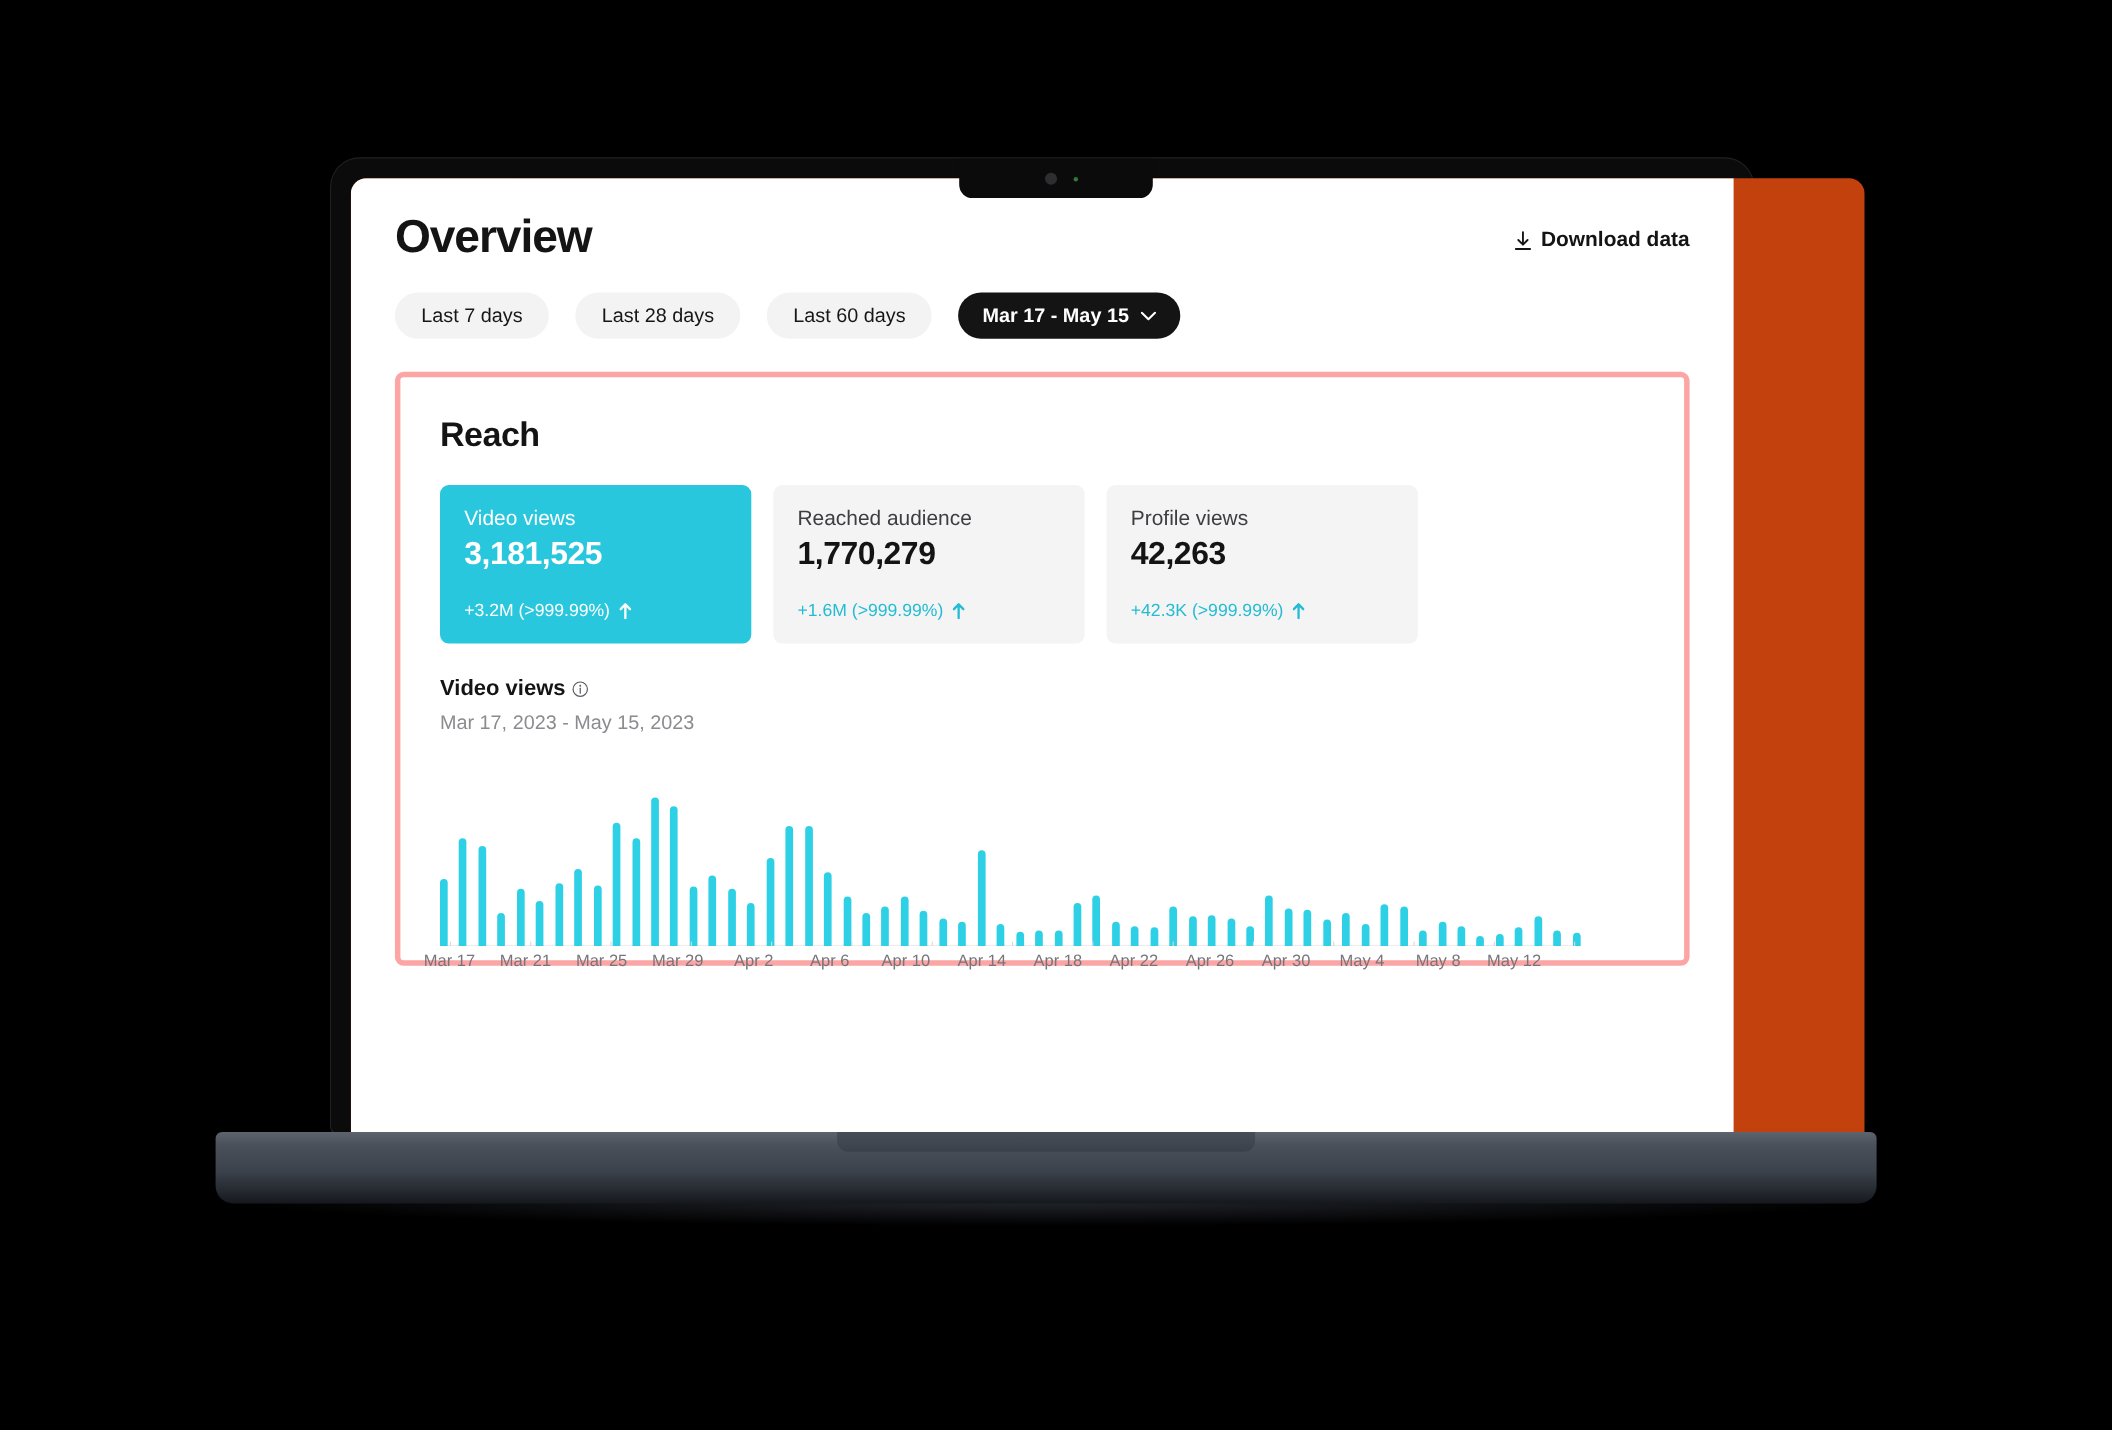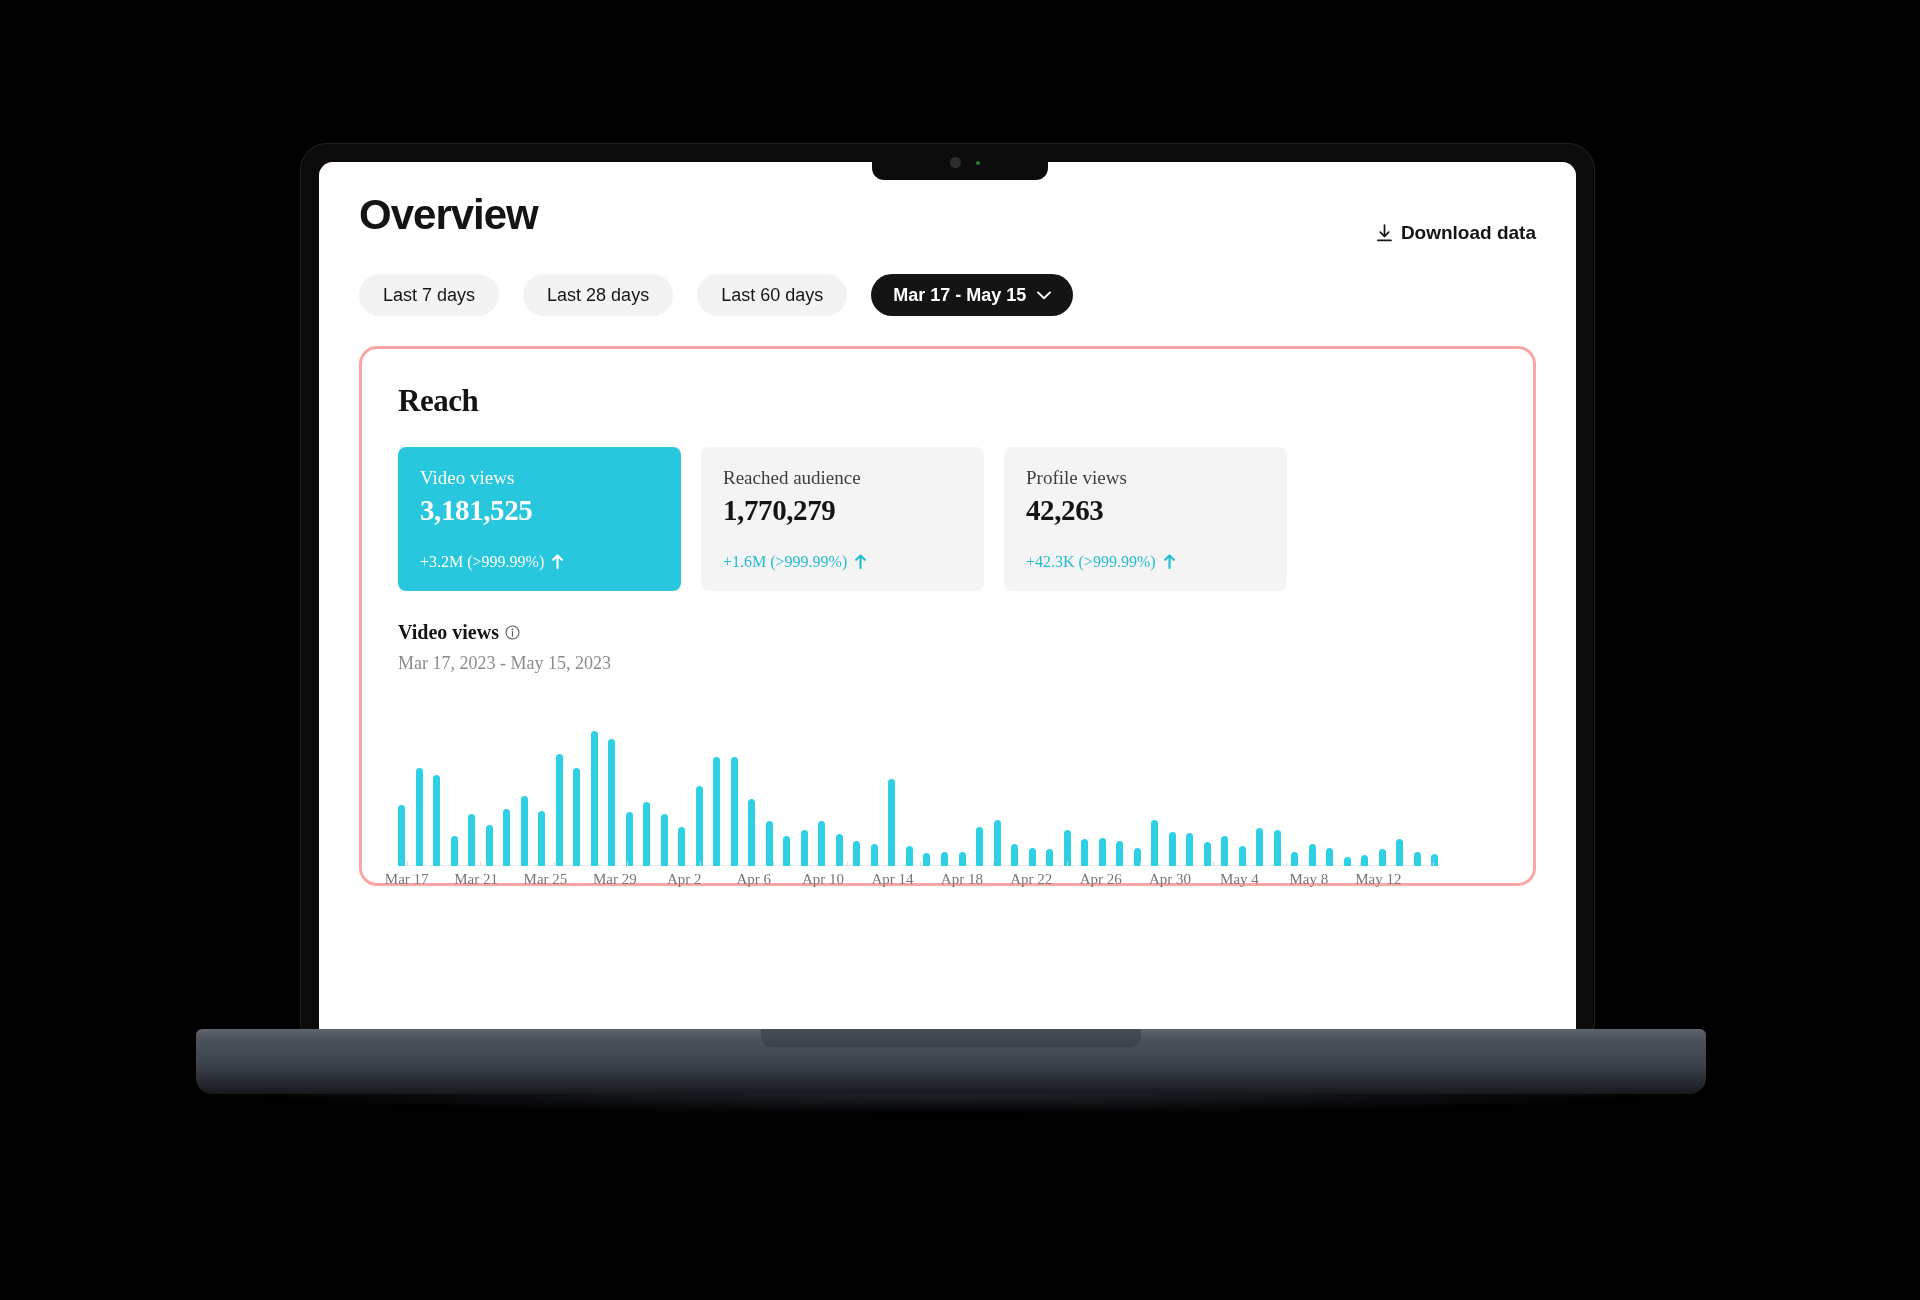--- a/index.html
+++ b/index.html
@@ -14,21 +14,21 @@
 
   #laptop-lid {
     position: absolute; left: 301px; top: 144px;
     width: 1293px; height: 886px;
     background: #0b0b0c;
     border-radius: 26px 26px 6px 6px;
     box-shadow: 0 0 0 1px #202022;
   }
   #lid-inner {
     position: absolute; left: 18px; top: 18px;
-    width: 1257px; height: 868px;
+    width: 1376px; height: 868px;
     background: #c2410c;
     border-radius: 14px 14px 0 0;
     overflow: hidden;
   }
   #notch {
     position: absolute; left: 50%; top: 144px; transform: translateX(-50%);
     width: 176px; height: 36px;
     background: #0b0b0c;
     border-radius: 0 0 12px 12px;
     z-index: 30;
@@ -58,30 +58,30 @@
     position: absolute; left: 301px; top: 1010px; width: 1293px; height: 24px;
     background: linear-gradient(180deg,#121315 0%,#1c1e21 100%);
     border-radius: 0 0 6px 6px;
   }
 
   
   #page { position: relative; width: 1257px; height: 868px; background:#fff; padding: 0 40px; }
 
   .topbar { display:flex; align-items:flex-start; justify-content:space-between; padding-top: 32px; }
   .page-title { font-size: 42px; font-weight: 700; letter-spacing:-1px; color:#141414; line-height:1; }
-  .download { display:flex; align-items:center; gap:8px; font-size:19px; font-weight:700; color:#141414; cursor:pointer; margin-top:28px; }
+  .download { display:flex; align-items:center; gap:8px; font-size:19px; font-weight:700; color:#141414; cursor:pointer; margin-top:14px; }
   .dl-ico { width:17px; height:18px; display:block; }
 
   .pills { display:flex; gap:24px; margin-top: 30px; }
   .pill { background:#f3f3f4; color:#161616; border-radius:30px; padding:12px 24px;
           font-size:18px; line-height:1; cursor:pointer; white-space:nowrap; }
   .pill.active { background:#141414; color:#fff; font-weight:700; display:flex; align-items:center; gap:11px; padding:12px 22px; }
   .chev { width:14px; height:9px; display:block; }
 
-  .card-panel { margin-top: 30px; border:3px solid #fca5a5; border-radius:18px; padding: 34px 36px 10px 36px; height: 540px; font-family: Liberation Serif, serif; }
+  .card-panel { margin-top: 30px; border:5px solid #fca5a5; border-radius:8px; padding: 34px 36px 10px 36px; height: 540px; }
   .reach { font-size:31px; font-weight:700; letter-spacing:-.5px; color:#141414; }
 
   .metrics { display:flex; gap:20px; margin-top: 28px; }
   .metric { width: 283px; border-radius:8px; background:#f4f4f5; padding: 20px 20px 20px 22px; }
   .metric.sel { background:#28c7dd; }
   .m-label { font-size:19px; color:#3d3d42; line-height:1.2; }
   .metric.sel .m-label { color:#fff; }
   .m-value { font-size:29px; font-weight:700; color:#141414; margin-top:4px; letter-spacing:-.4px; }
   .metric.sel .m-value { color:#fff; }
   .m-delta { font-size:16px; color:#23bcd2; margin-top: 26px; display:flex; align-items:center; gap:8px; }

